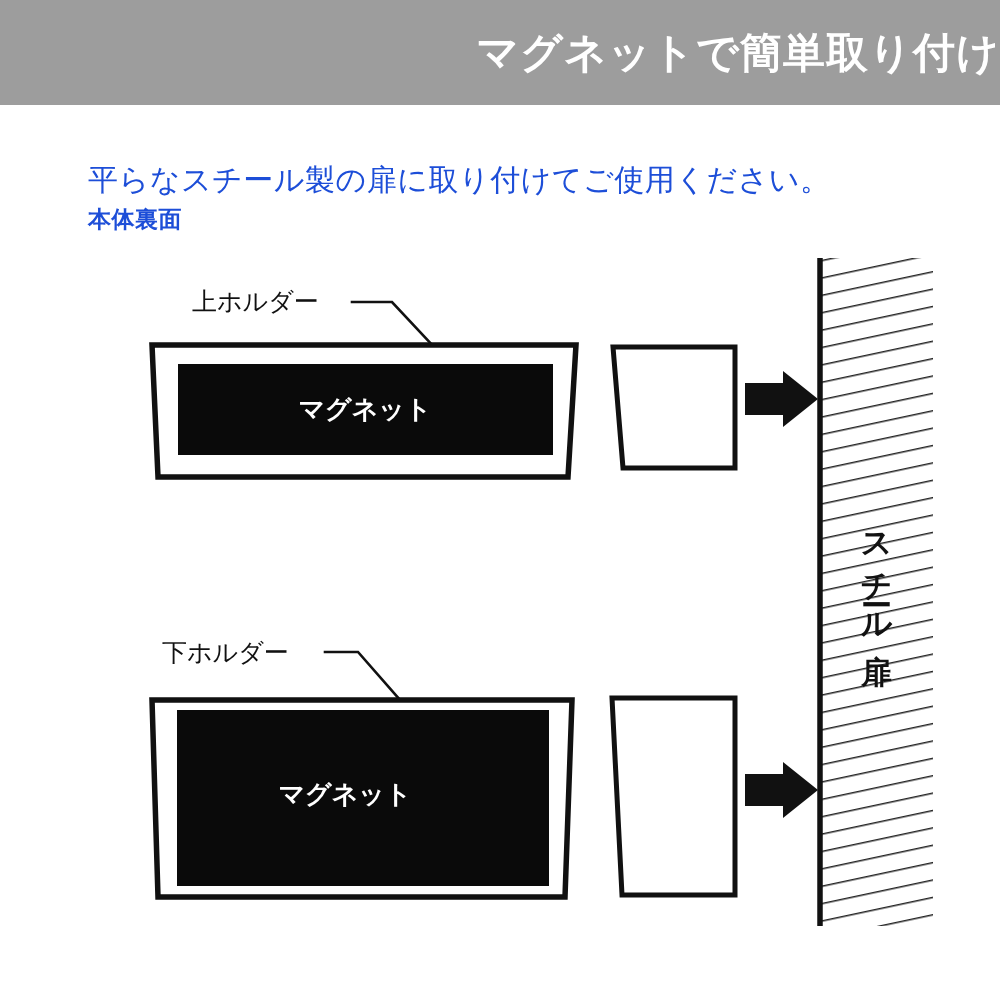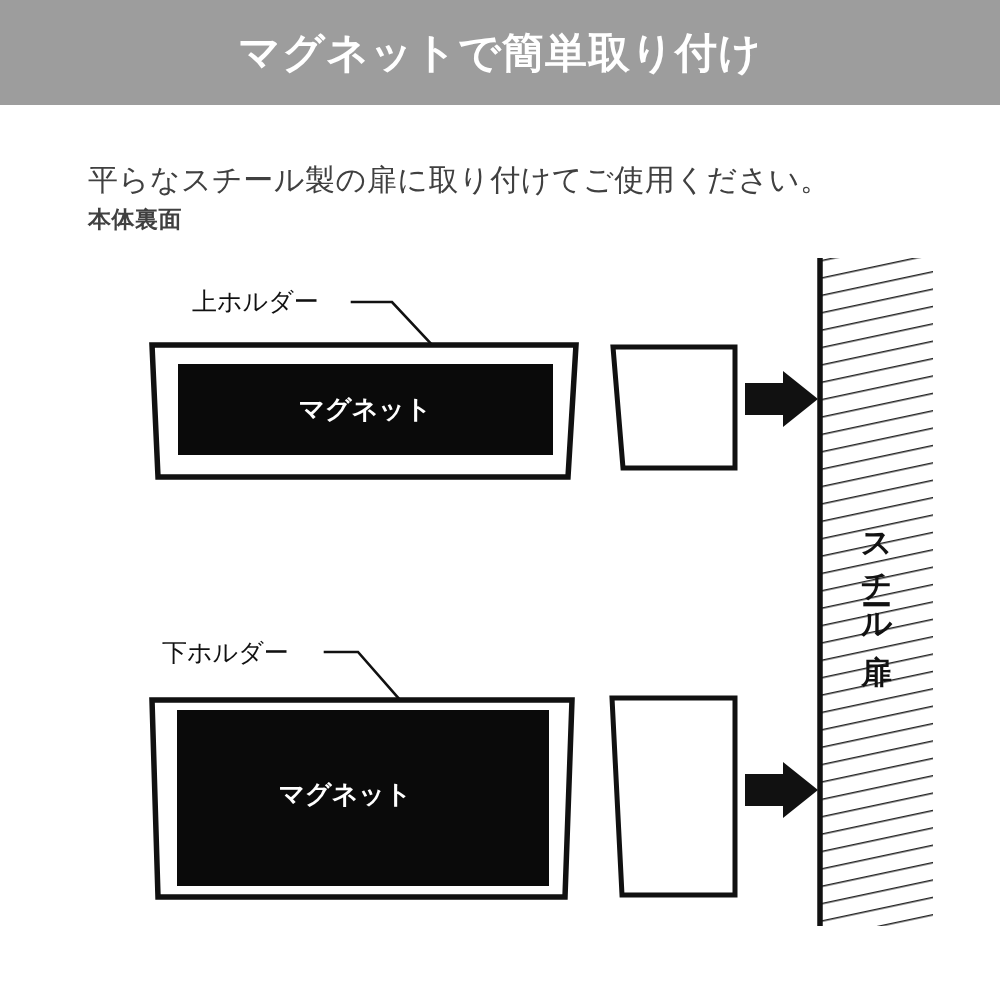--- a/index.html
+++ b/index.html
@@ -19,35 +19,35 @@
   
   #header-banner {
     position: absolute;
     left: 0;
     top: 0;
     width: 1000px;
     height: 105px;
     background: #9d9d9d;
     display: flex;
     align-items: center;
-    justify-content: center;
+    justify-content: flex-end;
   }
   #header-title {
     color: #ffffff;
     font-size: 42px;
     font-weight: 700;
     letter-spacing: 1px;
     line-height: 1;
     white-space: nowrap;
   }
 
   
   .body-line {
     position: absolute;
-    color: #404040;
+    color: #1d4ed8;
     white-space: nowrap;
   }
   #instruction-text {
     left: 88px;
     top: 160px;
     font-size: 30px;
     font-weight: 500;
     letter-spacing: 0.5px;
   }
   #subheading-text {

